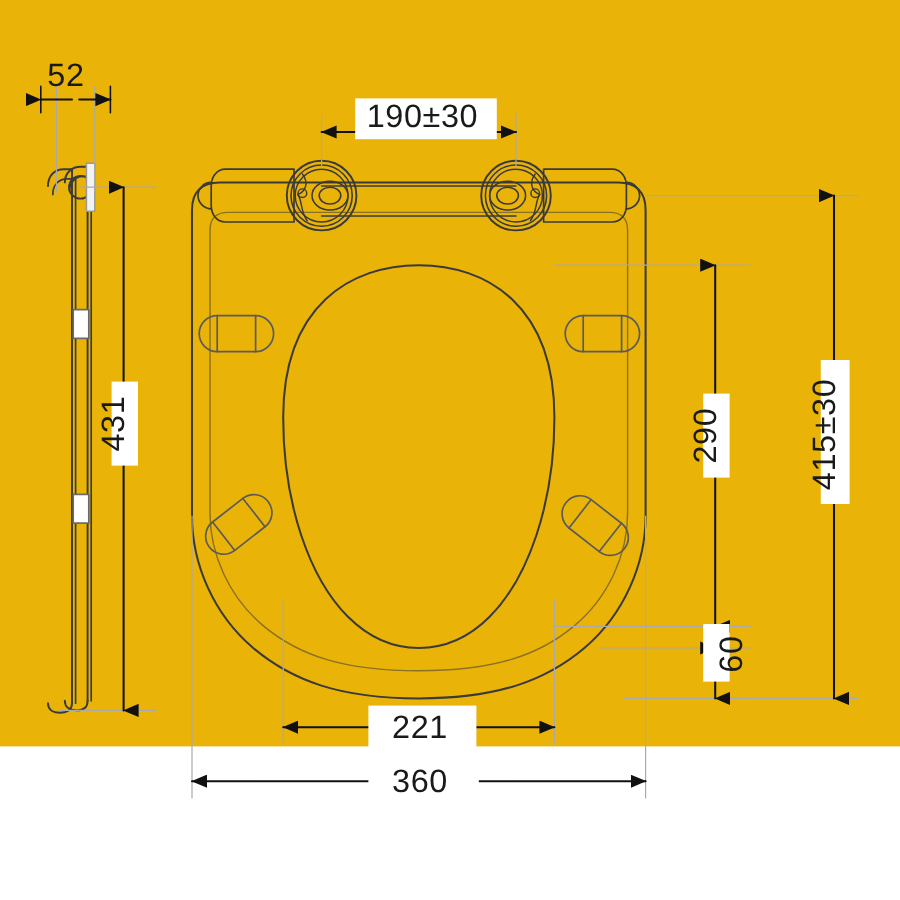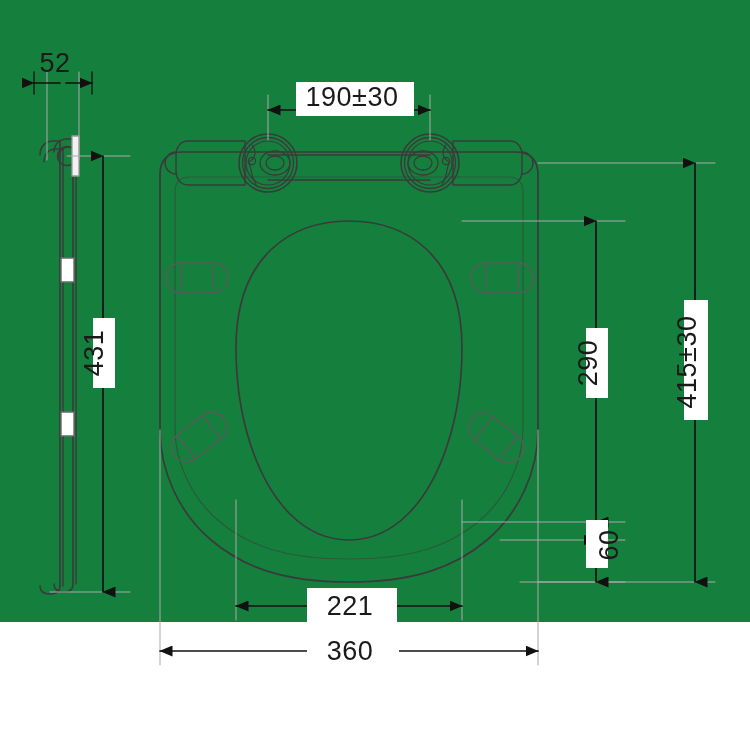--- a/index.html
+++ b/index.html
@@ -1,18 +1,18 @@
 <!DOCTYPE html>
 <html><head>
 <meta charset="utf-8">
 <style>
   html,body{margin:0;padding:0;background:#ffffff;}
   body{width:750px;height:750px;overflow:hidden;
        font-family:"Liberation Sans", sans-serif;}
-  #sheet{position:relative;width:750px;height:622px;background:#15803d;}
+  #sheet{position:relative;width:750px;height:622px;background:#eab308;}
   svg{display:block;}
   .dimtxt{font-family:"Liberation Sans", sans-serif;font-size:27px;fill:#1a1a1a;
           font-weight:400;letter-spacing:0.5px;}
 </style>
 </head>
 <body>
 
 <div id="sheet">
 <svg width="750" height="750" viewBox="0 0 750 750">
 

